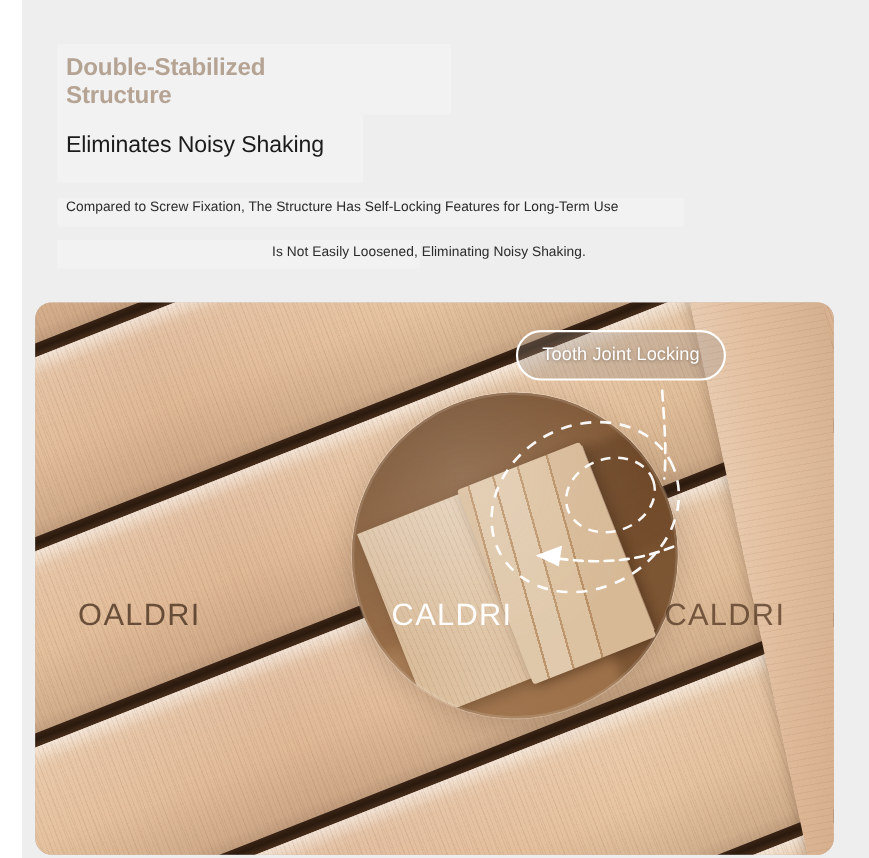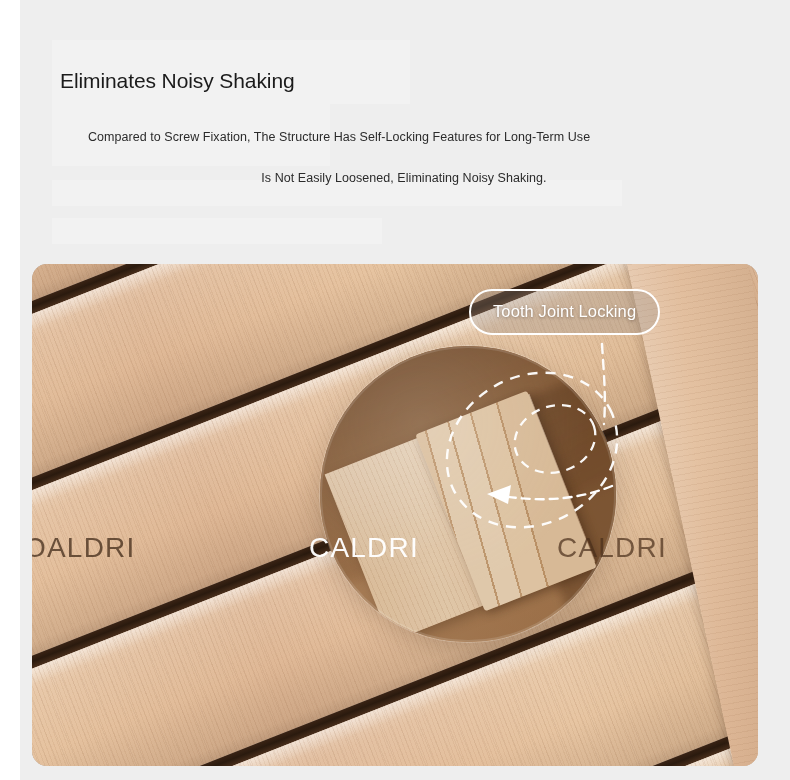--- a/index.html
+++ b/index.html
@@ -66,29 +66,28 @@
   }
 
   #body-lines { margin-top: 36px; }
 
   .body-line {
     color: #2b2b2b;
     font-size: 12.5px;
     font-weight: 400;
     line-height: 1.35;
     letter-spacing: 0.05px;
-    margin-left: 28px;
   }
   .body-line + .body-line { margin-top: 24px; text-align: center; }
 
   
   #photo-card {
     position: absolute;
     left: 32px;
-    top: 264px;
+    top: 275px;
     width: 726px;
     height: 502px;
     border-radius: 15px;
     overflow: hidden;
     z-index: 5;
   }
 
   
   #floor-backdrop {
     position: absolute;
@@ -305,37 +304,39 @@
 
   
   .watermark {
     position: absolute;
     font-size: 28px;
     font-weight: 400;
     letter-spacing: 1.2px;
     white-space: nowrap;
     z-index: 8;
     pointer-events: none;
+    margin-left: 47px;
   }
   #watermark-left   { left: -8px;  top: 268px; color: rgba(58,36,20,.72); }
   #watermark-center { left: 277px; top: 268px; color: rgba(255,255,255,.97); }
   #watermark-right  { left: 525px; top: 268px; color: rgba(72,46,26,.70); }
 </style>
 </head>
 <body>
 
 <div id="page-surface"></div>
 
 <div class="skeleton" id="skeleton-eyebrow"></div>
 <div class="skeleton" id="skeleton-title"></div>
 <div class="skeleton" id="skeleton-body-1"></div>
 <div class="skeleton" id="skeleton-body-2"></div>
 
 <div id="text-block">
 
+  <div id="eyebrow-heading">Double-Stabilized Structure</div>
 
   <div id="main-heading">Eliminates Noisy Shaking</div>
 
   <div id="body-lines">
     <div class="body-line">Compared to Screw Fixation, The Structure Has Self-Locking Features for Long-Term Use</div>
     <div class="body-line">Is Not Easily Loosened, Eliminating Noisy Shaking.</div>
   </div>
 
 </div>
 

